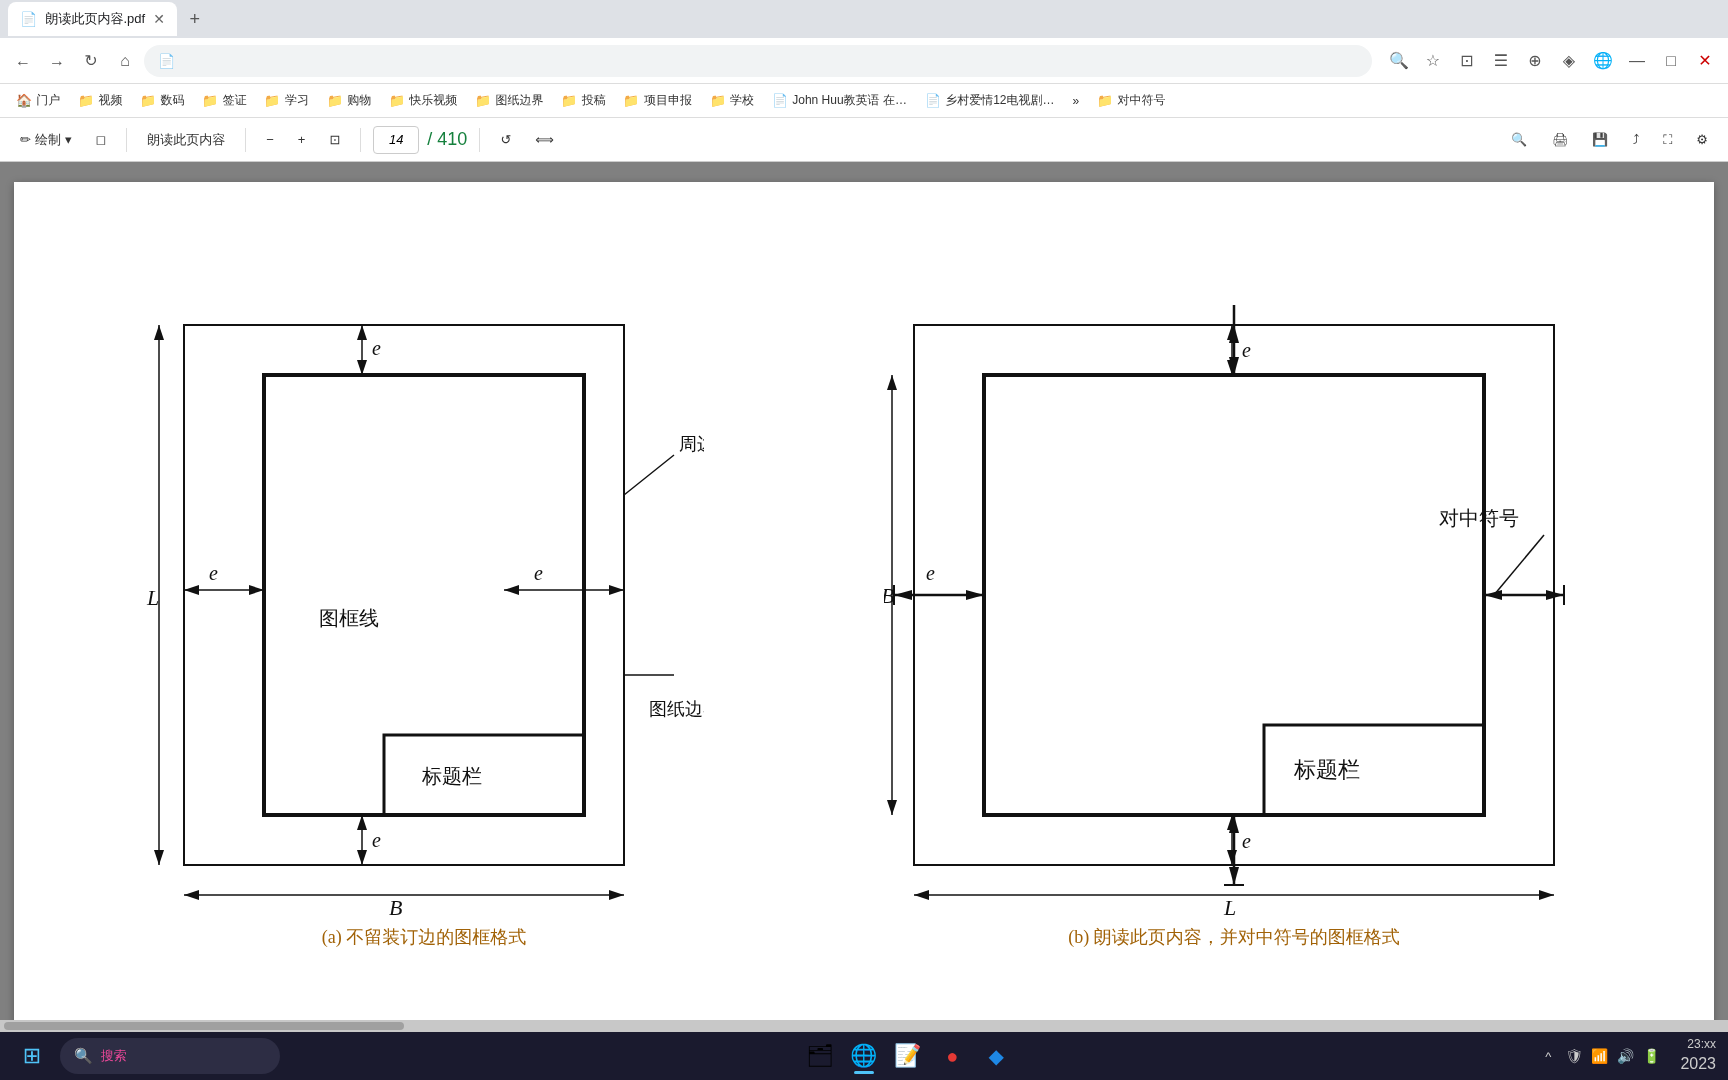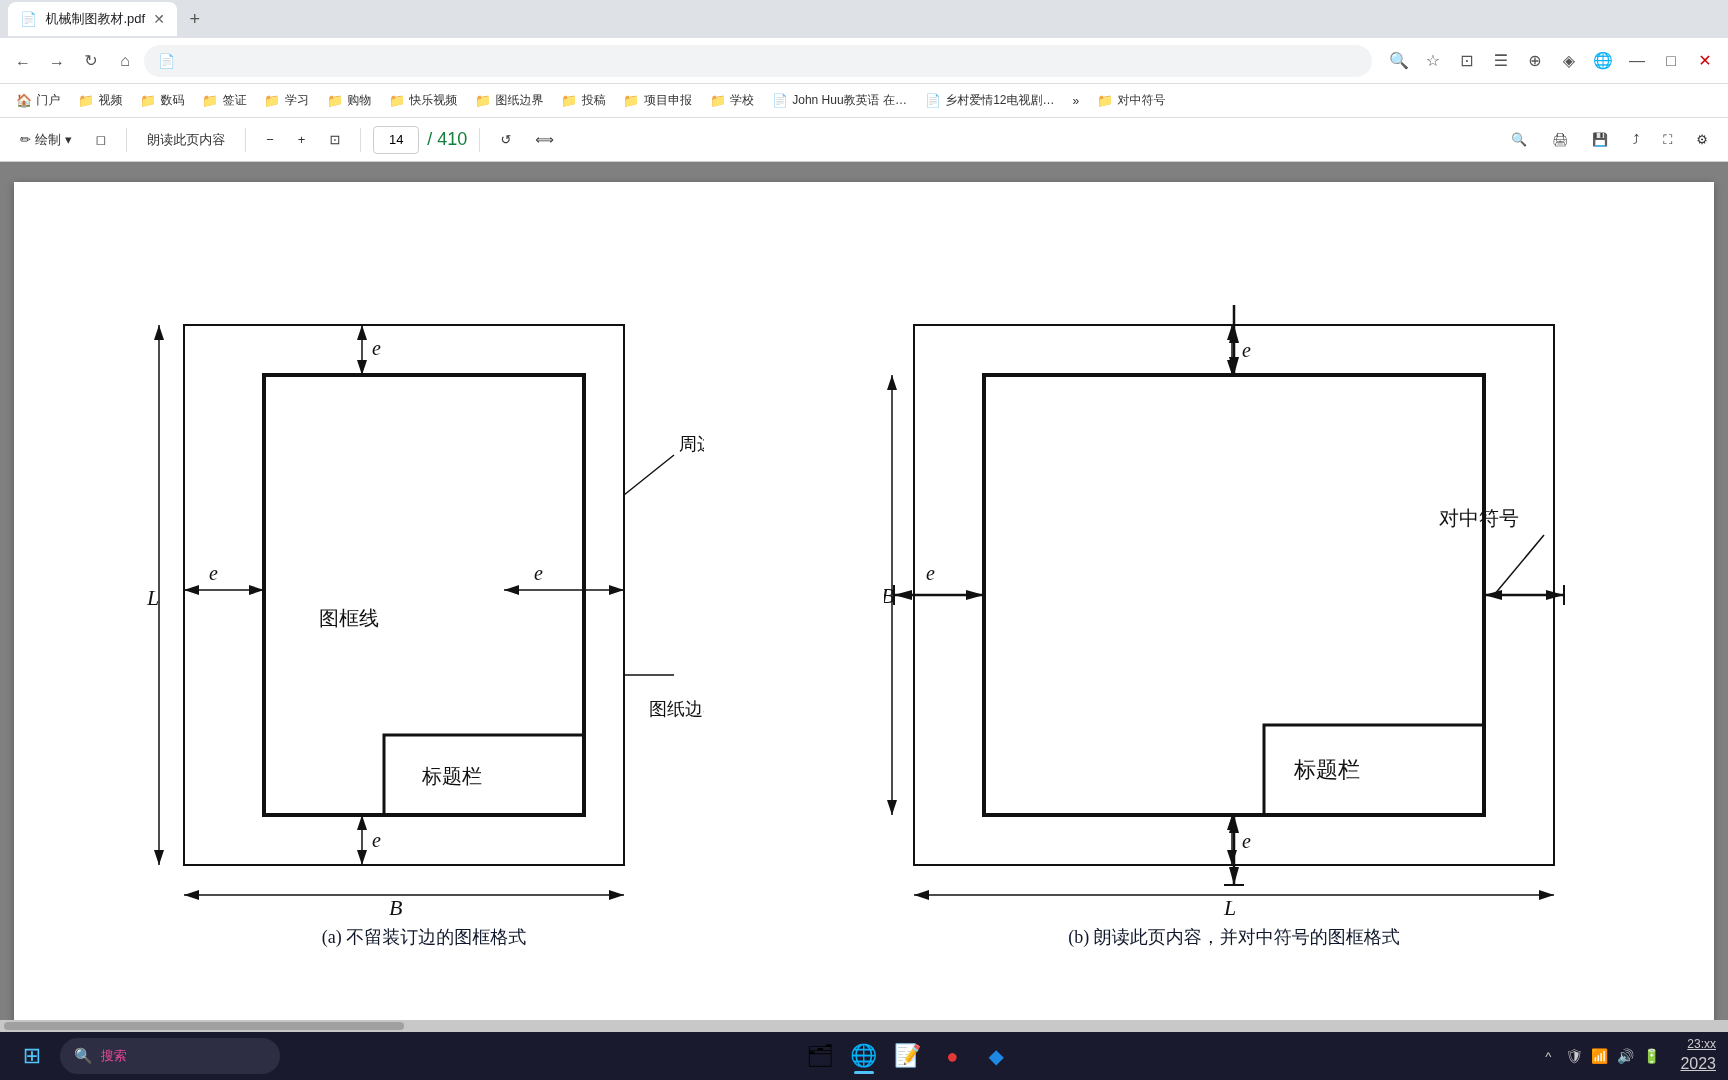--- a/index.html
+++ b/index.html
@@ -162,20 +162,21 @@
       background: #ddd;
       margin: 0 4px;
     }
     .pdf-page-input {
       width: 46px;
       height: 28px;
       text-align: center;
       border: 1px solid #ccc;
       border-radius: 4px;
       font-size: 13px;
+      font-style: italic;
     }
     .pdf-page-total {
       font-size: 18px;
       color: #15803d;
     }
     .pdf-tool-spacer { flex: 1; }
 
     
     .pdf-content {
       flex: 1;
@@ -201,21 +202,21 @@
       display: flex;
       flex-direction: column;
       align-items: center;
     }
     .diagram-svg {
       display: block;
     }
     .diagram-label {
       font-size: 18px;
       margin-top: 10px;
-      color: #0f172a;
+      color: #a16207;
       font-family: 'KaiTi', 'SimKai', 'SimSun', serif;
     }
 
     
     .scrollbar-area {
       height: 12px;
       background: #c8c8c8;
       display: flex;
       align-items: center;
     }
@@ -273,21 +274,21 @@
       height: 3px;
       background: #4fc3f7;
       border-radius: 2px;
     }
     .taskbar-time {
       color: #ccc;
       font-size: 12px;
       text-align: right;
       margin-left: 8px;
     }
-    .taskbar-time div { line-height: 1.4; text-decoration: underline; }
+    .taskbar-time div { line-height: 1.4; }
     .taskbar-tray {
       display: flex;
       align-items: center;
       gap: 2px;
     }
     .tray-icon {
       width: 24px;
       height: 24px;
       display: flex;
       align-items: center;
@@ -297,21 +298,21 @@
     }
   </style>
 </head>
 <body>
 
 <div class="browser-frame">
 
   <div class="tab-bar">
     <div class="tab-active">
       <span style="font-size:14px;">📄</span>
-      <span>机械制图教材.pdf</span>
+      <span>朗读此页内容.pdf</span>
       <span class="tab-close">✕</span>
     </div>
     <div class="tab-new">+</div>
   </div>
 
   <div class="address-bar">
     <div class="nav-btn">←</div>
     <div class="nav-btn">→</div>
     <div class="nav-btn">↻</div>
     <div class="nav-btn">⌂</div>

